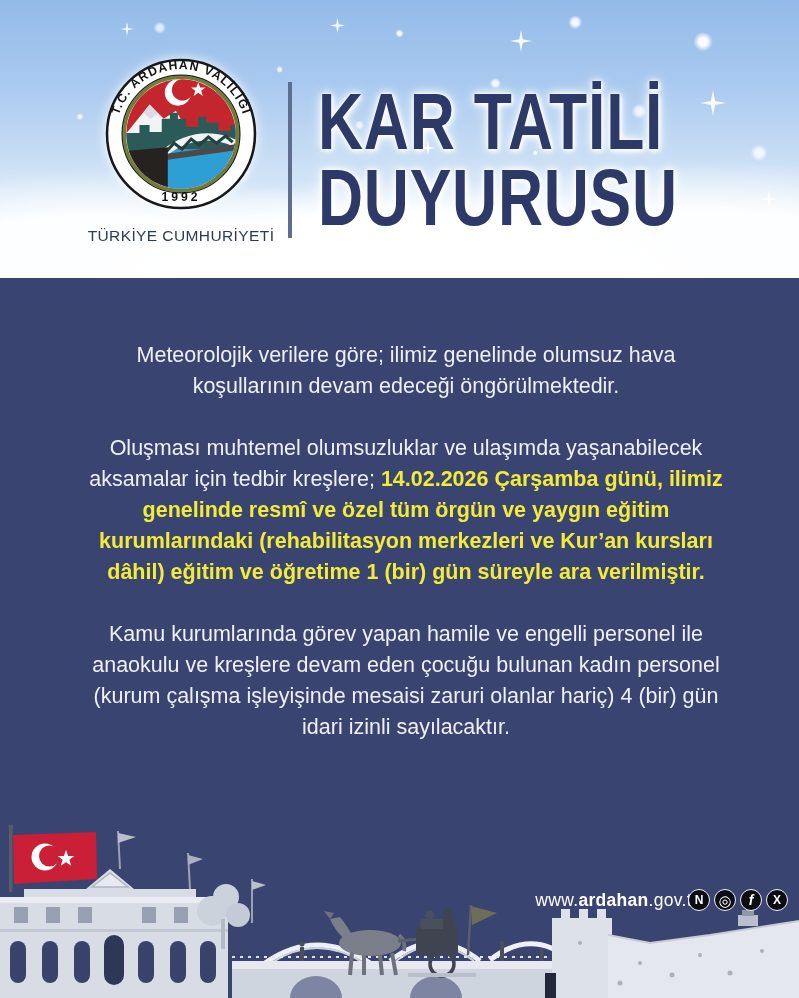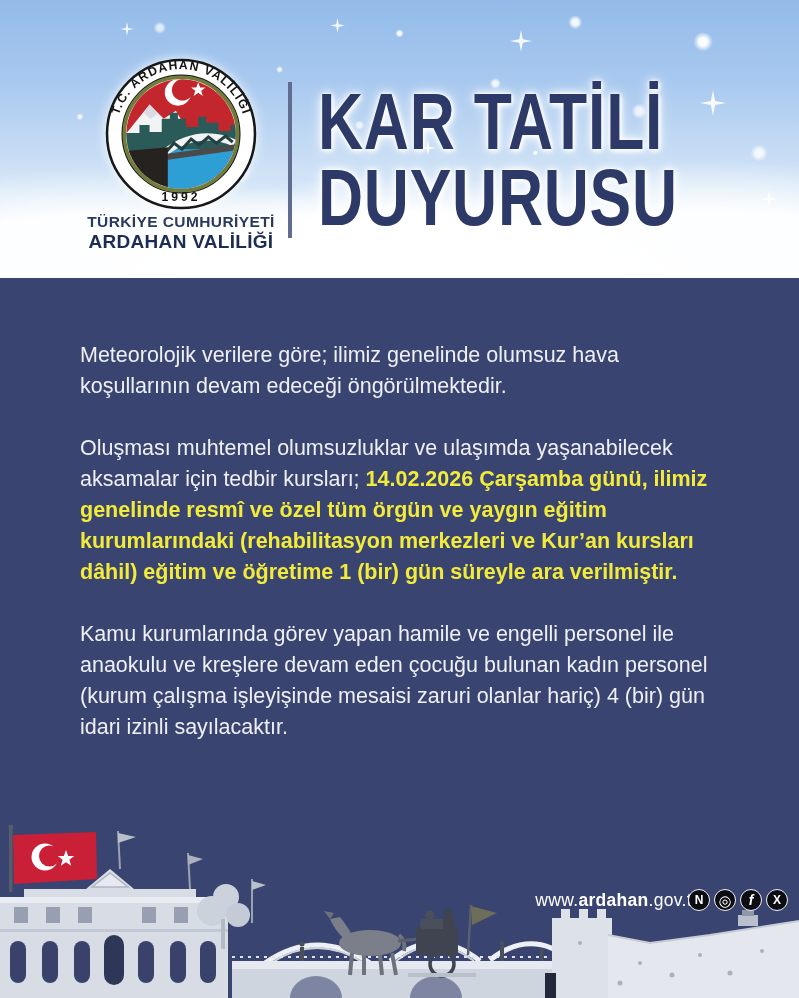--- a/index.html
+++ b/index.html
@@ -31,37 +31,37 @@
       linear-gradient(180deg, #93bbe9 0%, #a9c9ef 30%, #cfe2f6 62%, #eef6fc 100%);
   }
   .sparkle {
     position:absolute; background:#fff; opacity:.9;
     clip-path:polygon(50% 0,58% 42%,100% 50%,58% 58%,50% 100%,42% 58%,0 50%,42% 42%);
   }
 
   
   .seal-wrap { position:absolute; left:84px; top:58px; width:194px; text-align:center; }
   .seal-svg { width:152px; height:152px; display:block; margin:0 auto; filter:drop-shadow(0 0 6px rgba(255,255,255,.9)); }
-  .org-line1 { margin-top:3px; font-size:15.5px; font-weight:700; letter-spacing:.4px; color:#2a3a5e;
+  .org-line1 { margin-top:17px; font-size:15.5px; font-weight:400; letter-spacing:.4px; color:#2a3a5e;
                text-shadow:0 0 4px rgba(255,255,255,.9); }
   .org-line2 { font-size:19px; font-weight:800; letter-spacing:.3px; color:#1d2c52;
                text-shadow:0 0 4px rgba(255,255,255,.9); }
 
   .divider { position:absolute; left:288px; top:82px; width:4px; height:156px; background:#5e6d90; }
 
   .title {
     position:absolute; left:318px; top:84px;
     font-size:80px; line-height:76px; font-weight:bold; letter-spacing:1px;
     color:#2d3a68; white-space:nowrap;
     transform:scaleX(.78); transform-origin:left top;
     text-shadow:0 0 3px #fff, 0 0 8px #fff, 0 0 16px rgba(255,255,255,.85), 2px 2px 5px rgba(255,255,255,.9);
   }
 
   
-  .body-panel { position:absolute; left:0; top:278px; width:799px; height:516px; background:#3a4471; }
+  .body-panel { position:absolute; left:0; top:278px; width:799px; height:516px; background:#3a4471;text-align:center; }
   .content {
     position:absolute; left:80px; top:62px; width:652px;
     color:#eef0f5; font-size:21.5px; line-height:31px; font-weight:400;
   }
   .content p { margin:0 0 31px 0; }
   .highlight { color:#f2eb3a; font-weight:700; }
 
   
   .footer-art { position:absolute; left:0; bottom:0; width:799px; height:175px; }
   .website {
@@ -119,36 +119,35 @@
           <polygon points="92,24 93.9,29.1 99.1,29.1 95,32.3 96.5,37.5 92,34.4 87.5,37.5 89,32.3 84.9,29.1 90.1,29.1" fill="#ffffff"></polygon>
         </g>
 
         <path id="sealArc" d="M 11,75 a 64,64 0 0 1 128,0" fill="none"></path>
         <text font-size="12" font-weight="bold" fill="#141414" letter-spacing="1.2" font-family="Liberation Sans, sans-serif">
           <textPath href="#sealArc" startOffset="50%" text-anchor="middle">T.C. ARDAHAN VALİLİĞİ</textPath>
         </text>
         <text x="75" y="141" font-size="12" font-weight="bold" fill="#141414" letter-spacing="3" text-anchor="middle" font-family="Liberation Sans, sans-serif">1992</text>
       </svg>
       <div class="org-line1">TÜRKİYE CUMHURİYETİ</div>
-      <div class="org-line2">ARDAHAN VALİLİĞİ</div>
     </div>
 
     <div class="divider"></div>
 
     <div class="title">
       <div>KAR TATİLİ</div>
       <div>DUYURUSU</div>
     </div>
   </div>
 
   <div class="body-panel">
     <div class="content">
       <p>Meteorolojik verilere göre; ilimiz genelinde olumsuz hava koşullarının devam edeceği öngörülmektedir.</p>
       <p>
-        <span>Oluşması muhtemel olumsuzluklar ve ulaşımda yaşanabilecek aksamalar için tedbir kursları; </span><span class="highlight">14.02.2026 Çarşamba günü, ilimiz genelinde resmî ve özel tüm örgün ve yaygın eğitim kurumlarındaki (rehabilitasyon merkezleri ve Kur’an kursları dâhil) eğitim ve öğretime 1 (bir) gün süreyle ara verilmiştir.</span>
+        <span>Oluşması muhtemel olumsuzluklar ve ulaşımda yaşanabilecek aksamalar için tedbir kreşlere; </span><span class="highlight">14.02.2026 Çarşamba günü, ilimiz genelinde resmî ve özel tüm örgün ve yaygın eğitim kurumlarındaki (rehabilitasyon merkezleri ve Kur’an kursları dâhil) eğitim ve öğretime 1 (bir) gün süreyle ara verilmiştir.</span>
       </p>
       <p>Kamu kurumlarında görev yapan hamile ve engelli personel ile anaokulu ve kreşlere devam eden çocuğu bulunan kadın personel (kurum çalışma işleyişinde mesaisi zaruri olanlar hariç) 4 (bir) gün idari izinli sayılacaktır.</p>
     </div>
   </div>
 
   <svg class="footer-art" viewBox="0 0 799 175">
 
     <g>
       <path d="M0,175 V74 H24 V66 H86 L110,46 L134,66 H196 V74 H228 V175 Z" fill="#d8dde5"></path>
       <path d="M92,64 L110,50 L128,64 Z" fill="#e7eaf0" stroke="#aeb6c3" stroke-width="1.5"></path>

